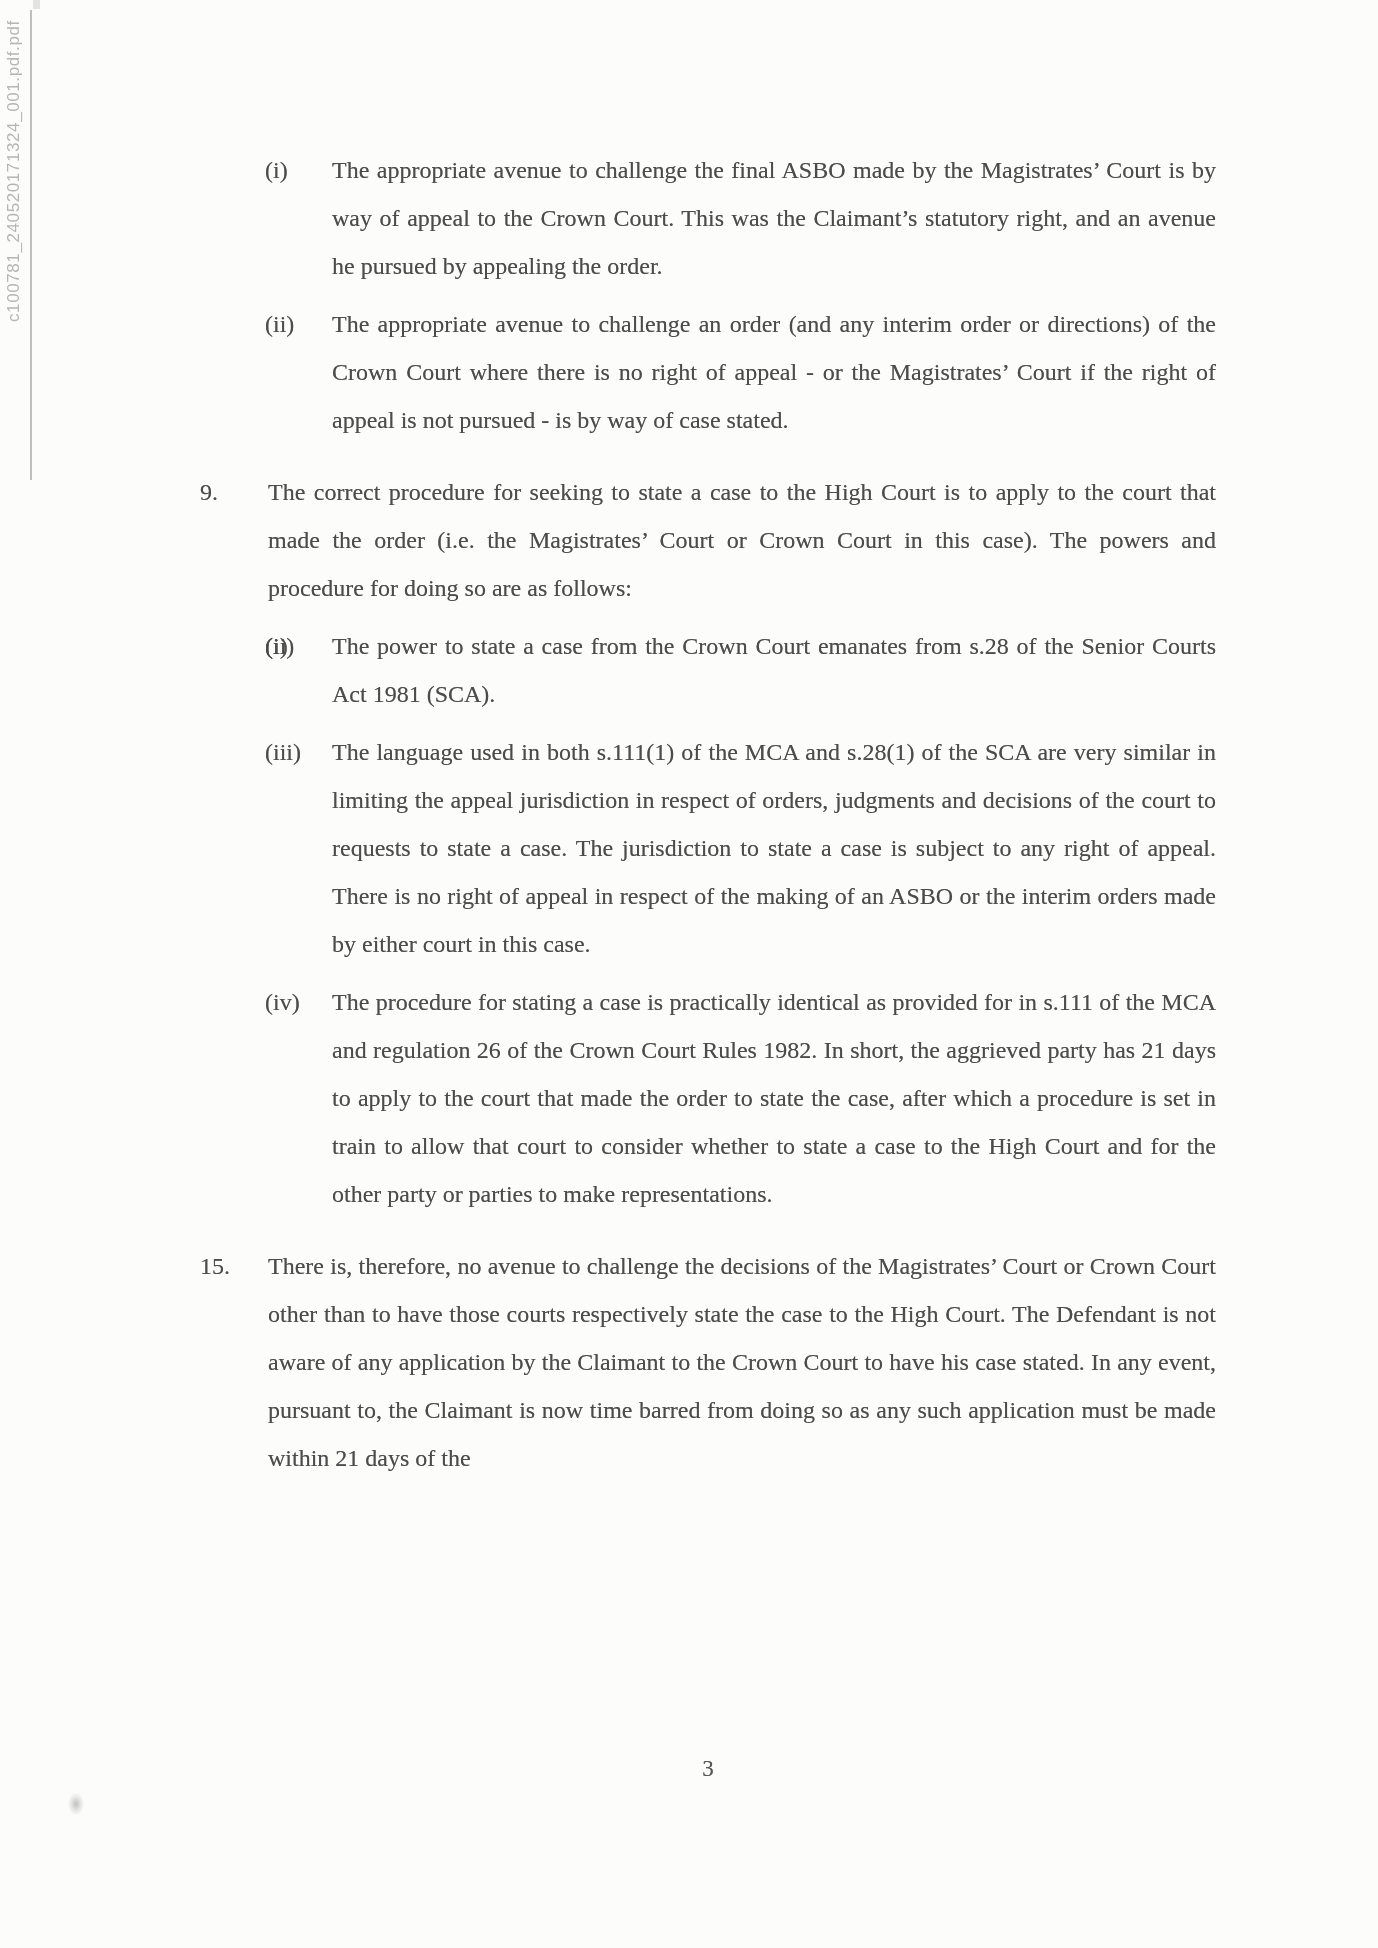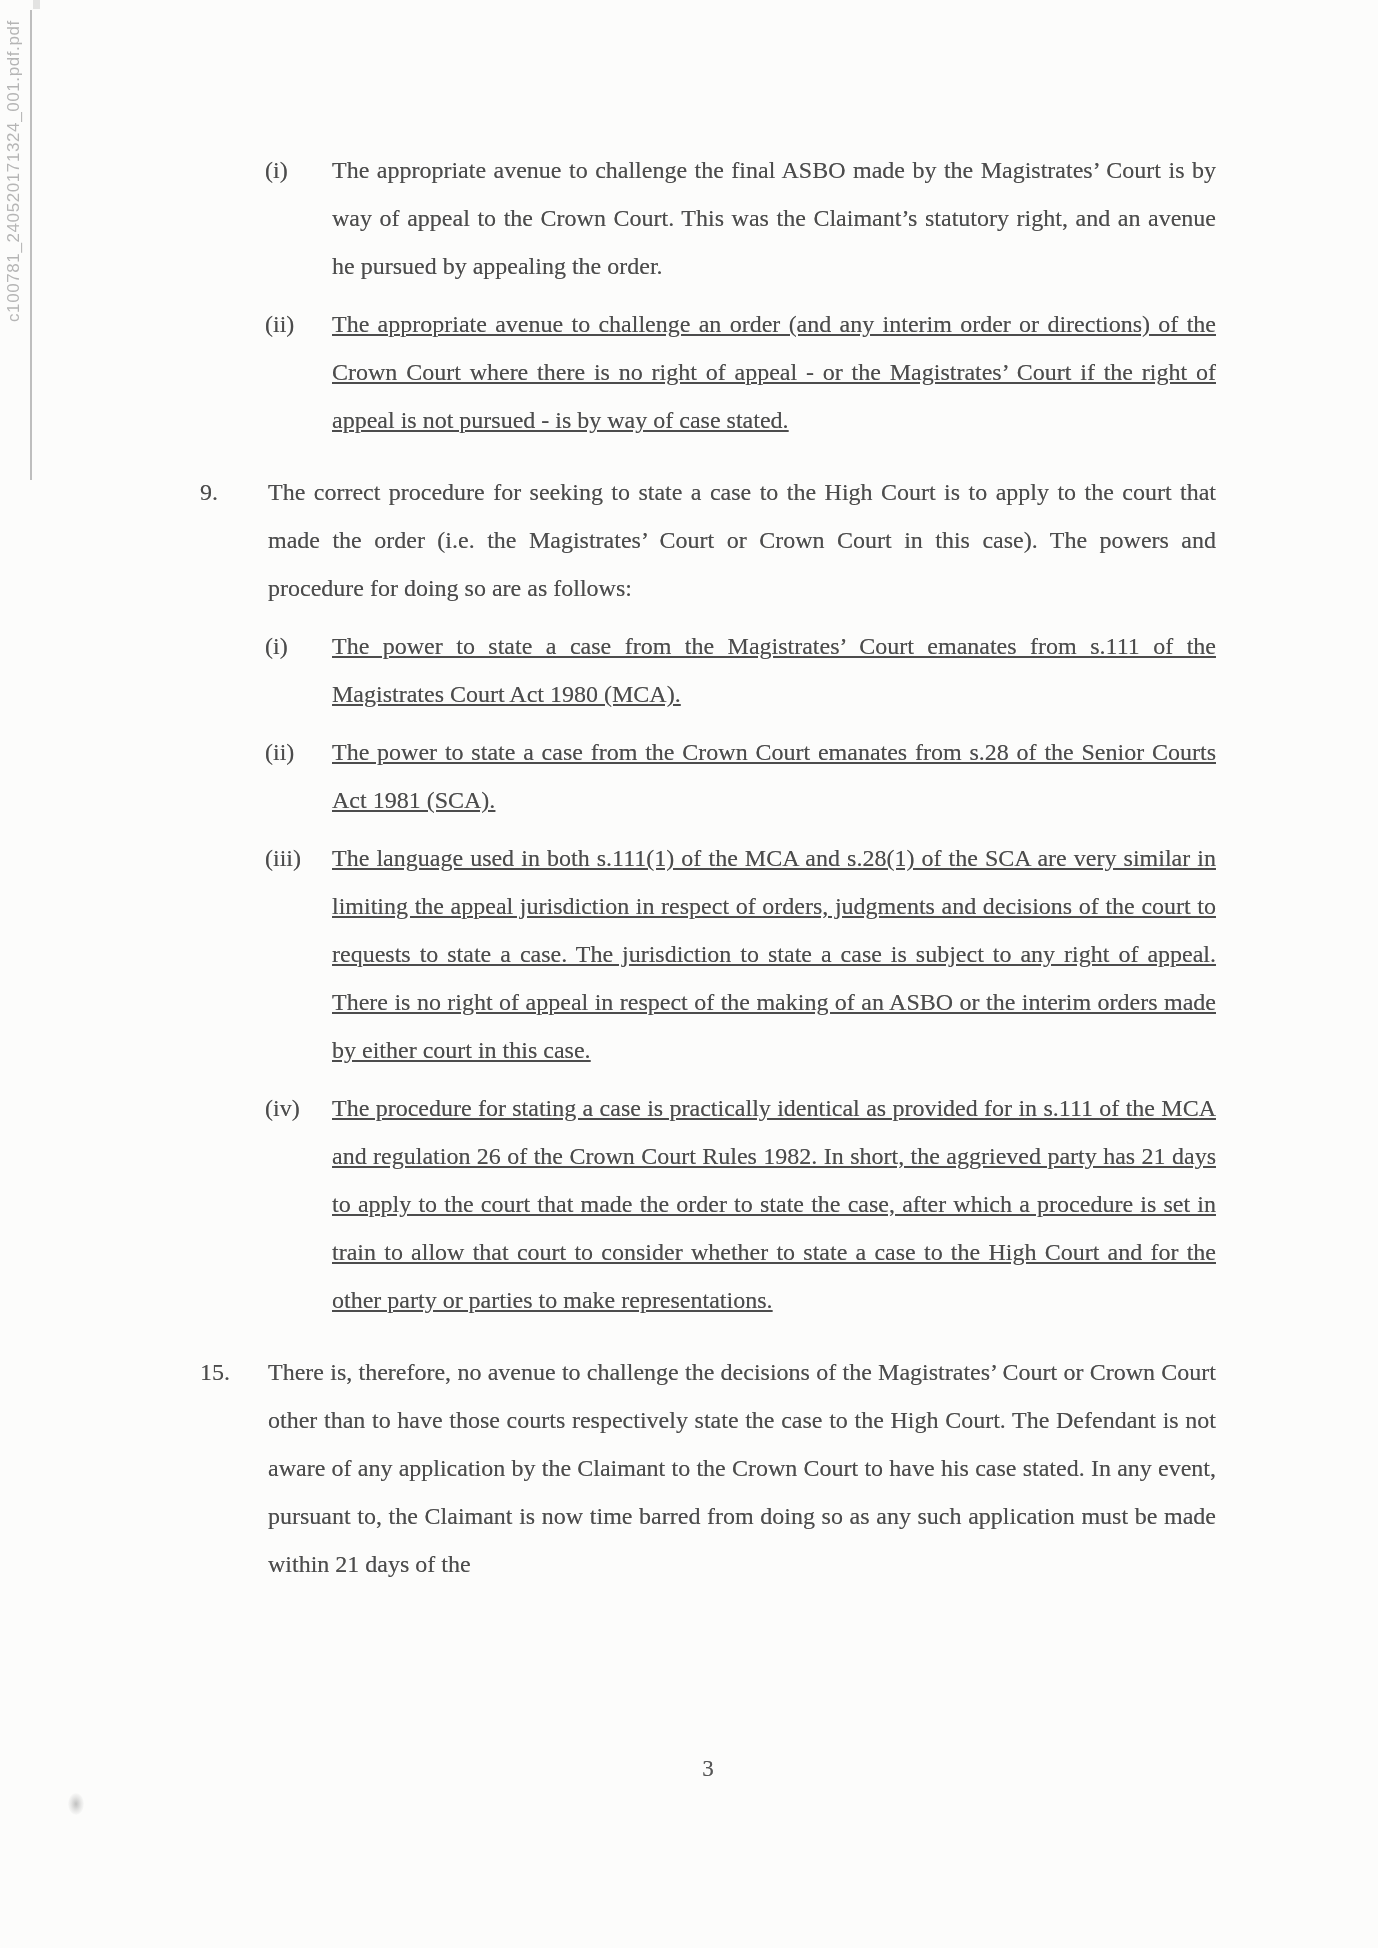--- a/index.html
+++ b/index.html
@@ -63,21 +63,21 @@
   .block { position: relative; text-align: justify; }
   .block .marker {
     position: absolute;
     top: 0;
     text-align: left;
   }
   .block.num  { padding-left: 68px; }
   .block.num  .marker { left: 0px; }
   .block.sub  { padding-left: 132px; }
   .block.sub  .marker { left: 65px; }
-  .block + .block.sub { margin-top: 10px; text-decoration: underline; }
+  .block + .block.sub { margin-top: 10px; }
   .block + .block.num { margin-top: 24px; }
   .page-number {
     position: absolute;
     left: 200px;
     top: 1756px;
     width: 1016px;
     text-align: center;
     color: #565656;
     font-size: 23px;
     text-shadow: 0 0 0.6px rgba(70,70,70,0.5);
@@ -111,21 +111,20 @@
     <span class="text">The appropriate avenue to challenge an order (and any interim order or directions) of the Crown Court where there is no right of appeal - or the Magistrates’ Court if the right of appeal is not pursued - is by way of case stated.</span>
   </div>
 
   <div class="block num">
     <span class="marker">9.</span>
     <span class="text">The correct procedure for seeking to state a case to the High Court is to apply to the court that made the order (i.e. the Magistrates’ Court or Crown Court in this case). The powers and procedure for doing so are as follows:</span>
   </div>
 
   <div class="block sub">
     <span class="marker">(i)</span>
-    <span class="text">The power to state a case from the Magistrates’ Court emanates from s.111 of the Magistrates Court Act 1980 (MCA).</span>
   </div>
 
   <div class="block sub">
     <span class="marker">(ii)</span>
     <span class="text">The power to state a case from the Crown Court emanates from s.28 of the Senior Courts Act 1981 (SCA).</span>
   </div>
 
   <div class="block sub">
     <span class="marker">(iii)</span>
     <span class="text">The language used in both s.111(1) of the MCA and s.28(1) of the SCA are very similar in limiting the appeal jurisdiction in respect of orders, judgments and decisions of the court to requests to state a case. The jurisdiction to state a case is subject to any right of appeal. There is no right of appeal in respect of the making of an ASBO or the interim orders made by either court in this case.</span>

